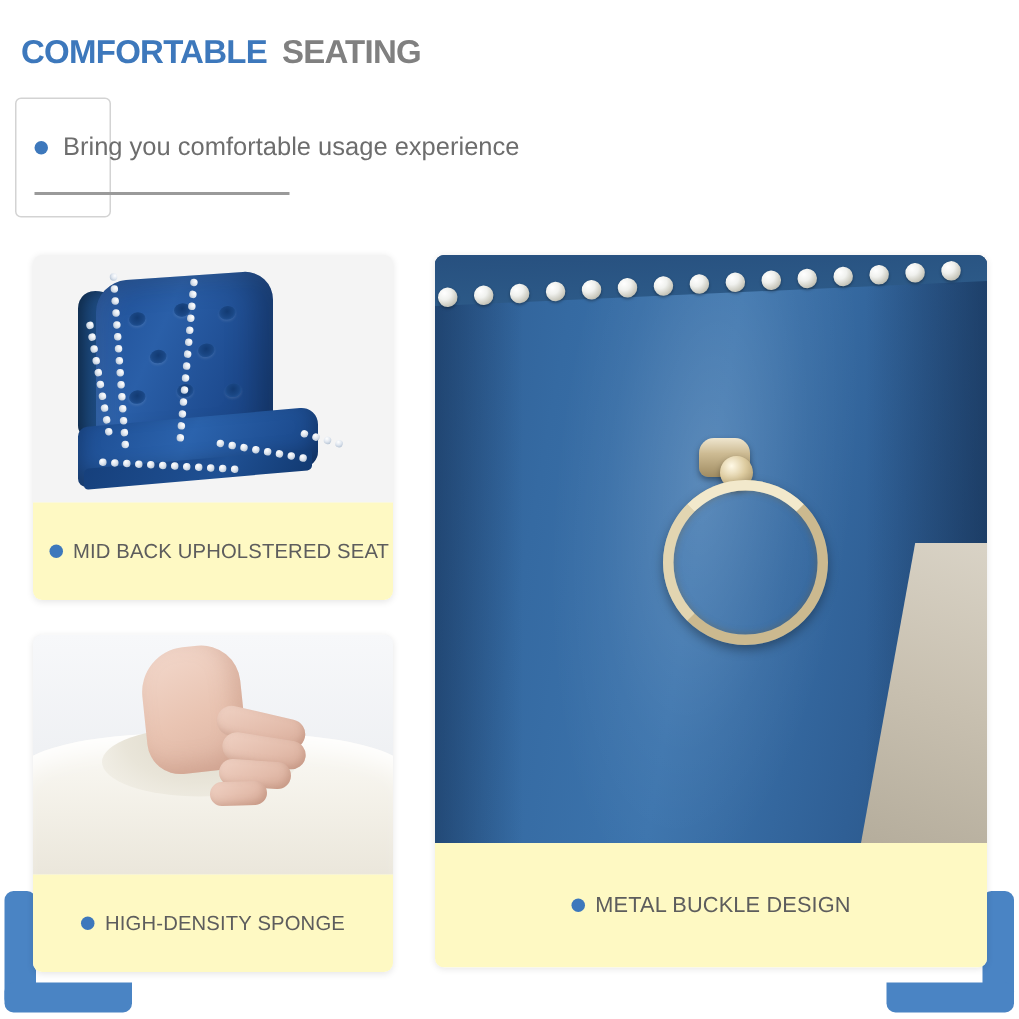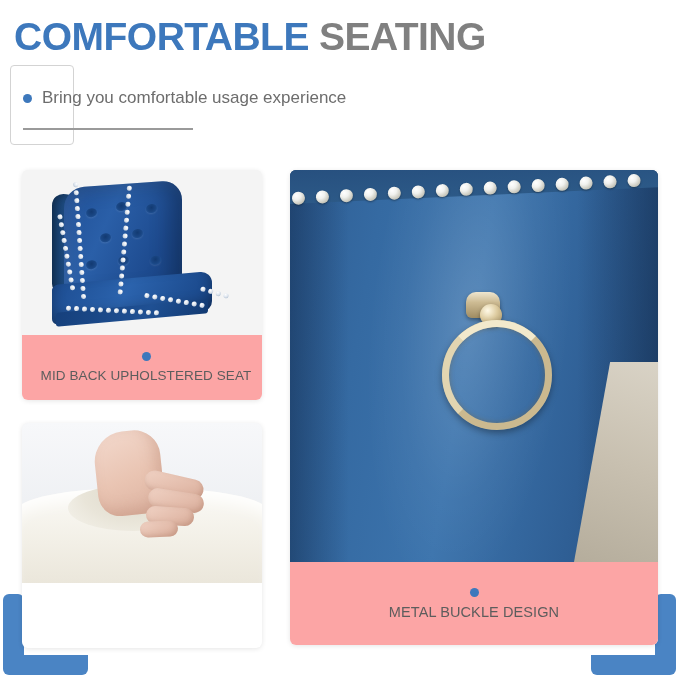--- a/index.html
+++ b/index.html
@@ -23,21 +23,21 @@
     top: 2px;
     width: 660px;
     height: 58px;
     font-family: "Liberation Sans", sans-serif;
     font-weight: bold;
     letter-spacing: -0.5px;
     white-space: nowrap;
     line-height: 58px;
   }
   .title-word {
-    font-size: 56px;
+    font-size: 32px;
     font-variant: small-caps;
     text-transform: lowercase;
   }
   .title-word.primary { color: #3d78bc; }
   .title-word.secondary { color: #808080; margin-left: 10px; }
 
   .subtitle-frame {
     position: absolute;
     left: 10px;
     top: 65px;
@@ -108,23 +108,22 @@
   }
   .card-caption {
     position: absolute;
     left: 0;
     right: 0;
     bottom: 0;
     display: flex;
     align-items: center;
     justify-content: center;
     gap: 7px;
-    background: #fca5a5;
+    background: #fef9c3;
     white-space: nowrap;
-    flex-direction: column;
   }
   .cap-bullet {
     width: 9px;
     height: 9px;
     border-radius: 50%;
     background: #3d78bc;
     flex: 0 0 auto;
   }
   .cap-text {
     font-size: 13.5px;
@@ -486,20 +485,24 @@
     <div class="foam-scene">
       <div class="foam-block"></div>
       <div class="foam-dent"></div>
       <div class="hand-palm"></div>
       <div class="finger f1"></div>
       <div class="finger f2"></div>
       <div class="finger f3"></div>
       <div class="finger f4"></div>
     </div>
   </div>
+  <div class="card-caption">
+    <span class="cap-bullet"></span>
+    <span class="cap-text">HIGH-DENSITY SPONGE</span>
+  </div>
 </div>
 
 <div class="card" id="card-buckle">
   <div class="card-photo">
     <div class="velvet-scene">
       <div class="velvet-sheen"></div>
       <div class="velvet-shadow-left"></div>
       <div class="velvet-edge-right"></div>
       <div class="velvet-floor"></div>
       <div class="velvet-top-strip"></div>

